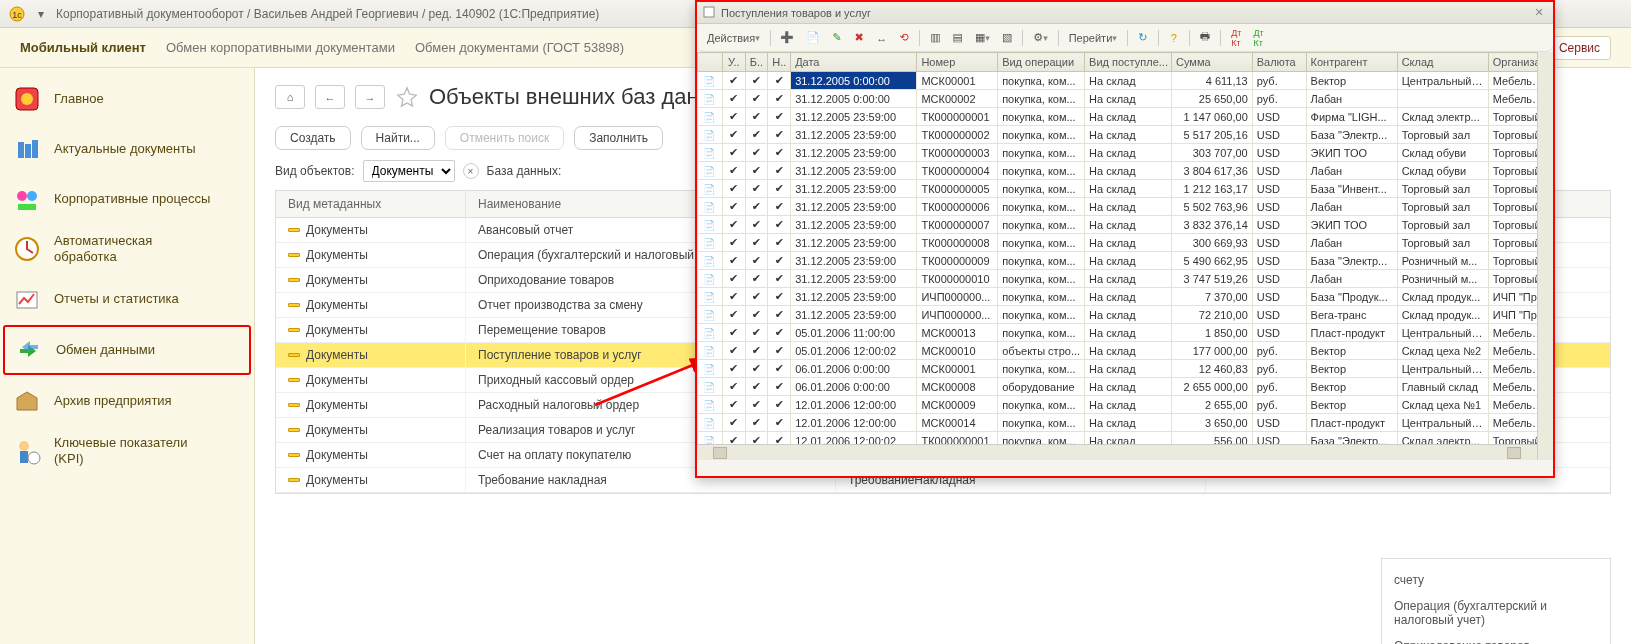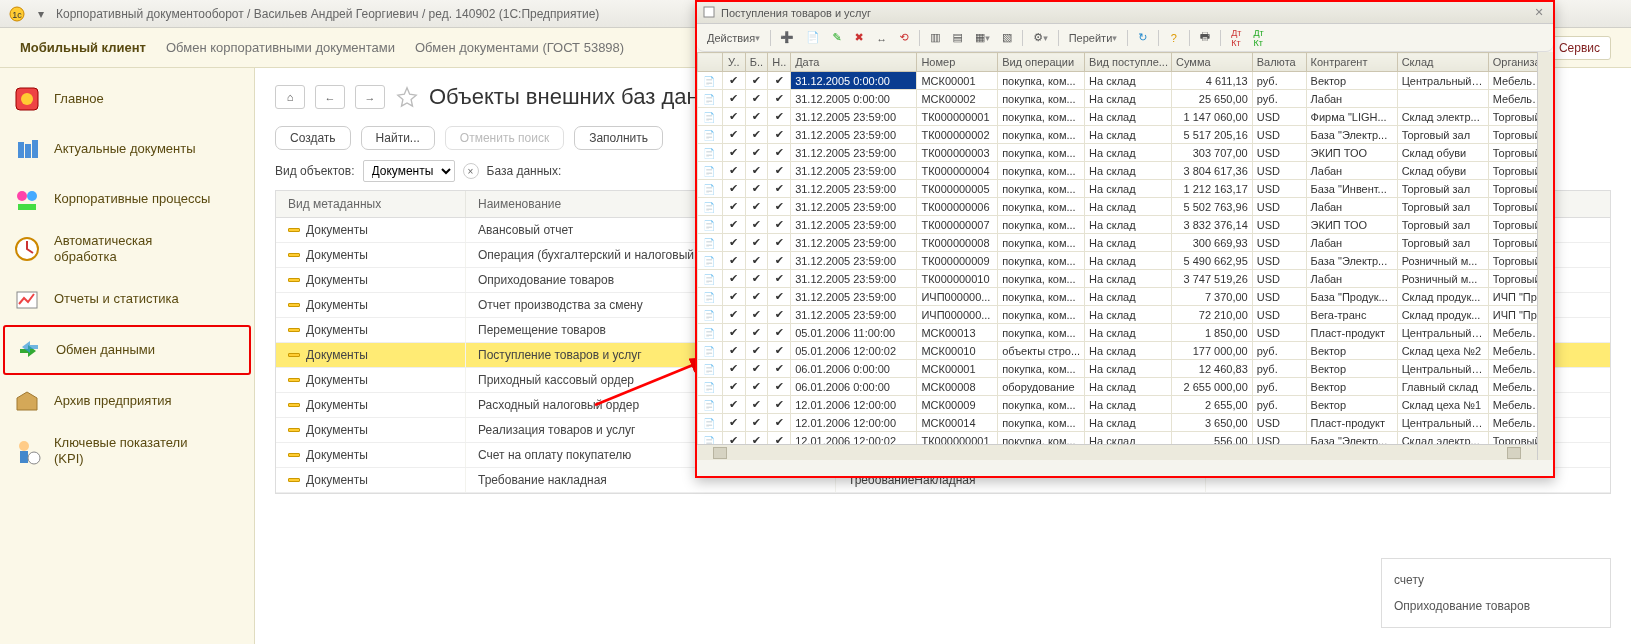--- a/index.html
+++ b/index.html
@@ -305,20 +305,21 @@
               <span>Документы</span>
             </div>
             <div class="col-nm">Требование накладная</div>
             <div class="col-ex">ТребованиеНакладная</div>
           </div>
         </div>
     </div>
 
     <div class="right-panel" id="right-panel">
         <div>счету</div>
+        <div>Операция (бухгалтерский и налоговый учет)</div>
         <div>Оприходование товаров</div>
       </div>
   </div>
 </div>
 
 <svg class="red-arrow" viewBox="0 0 130 60">
   <defs>
       <marker id="ah" markerWidth="10" markerHeight="10" refX="8" refY="3" orient="auto">
         <path d="M0,0 L0,6 L9,3 z" fill="red"></path>
       </marker>

